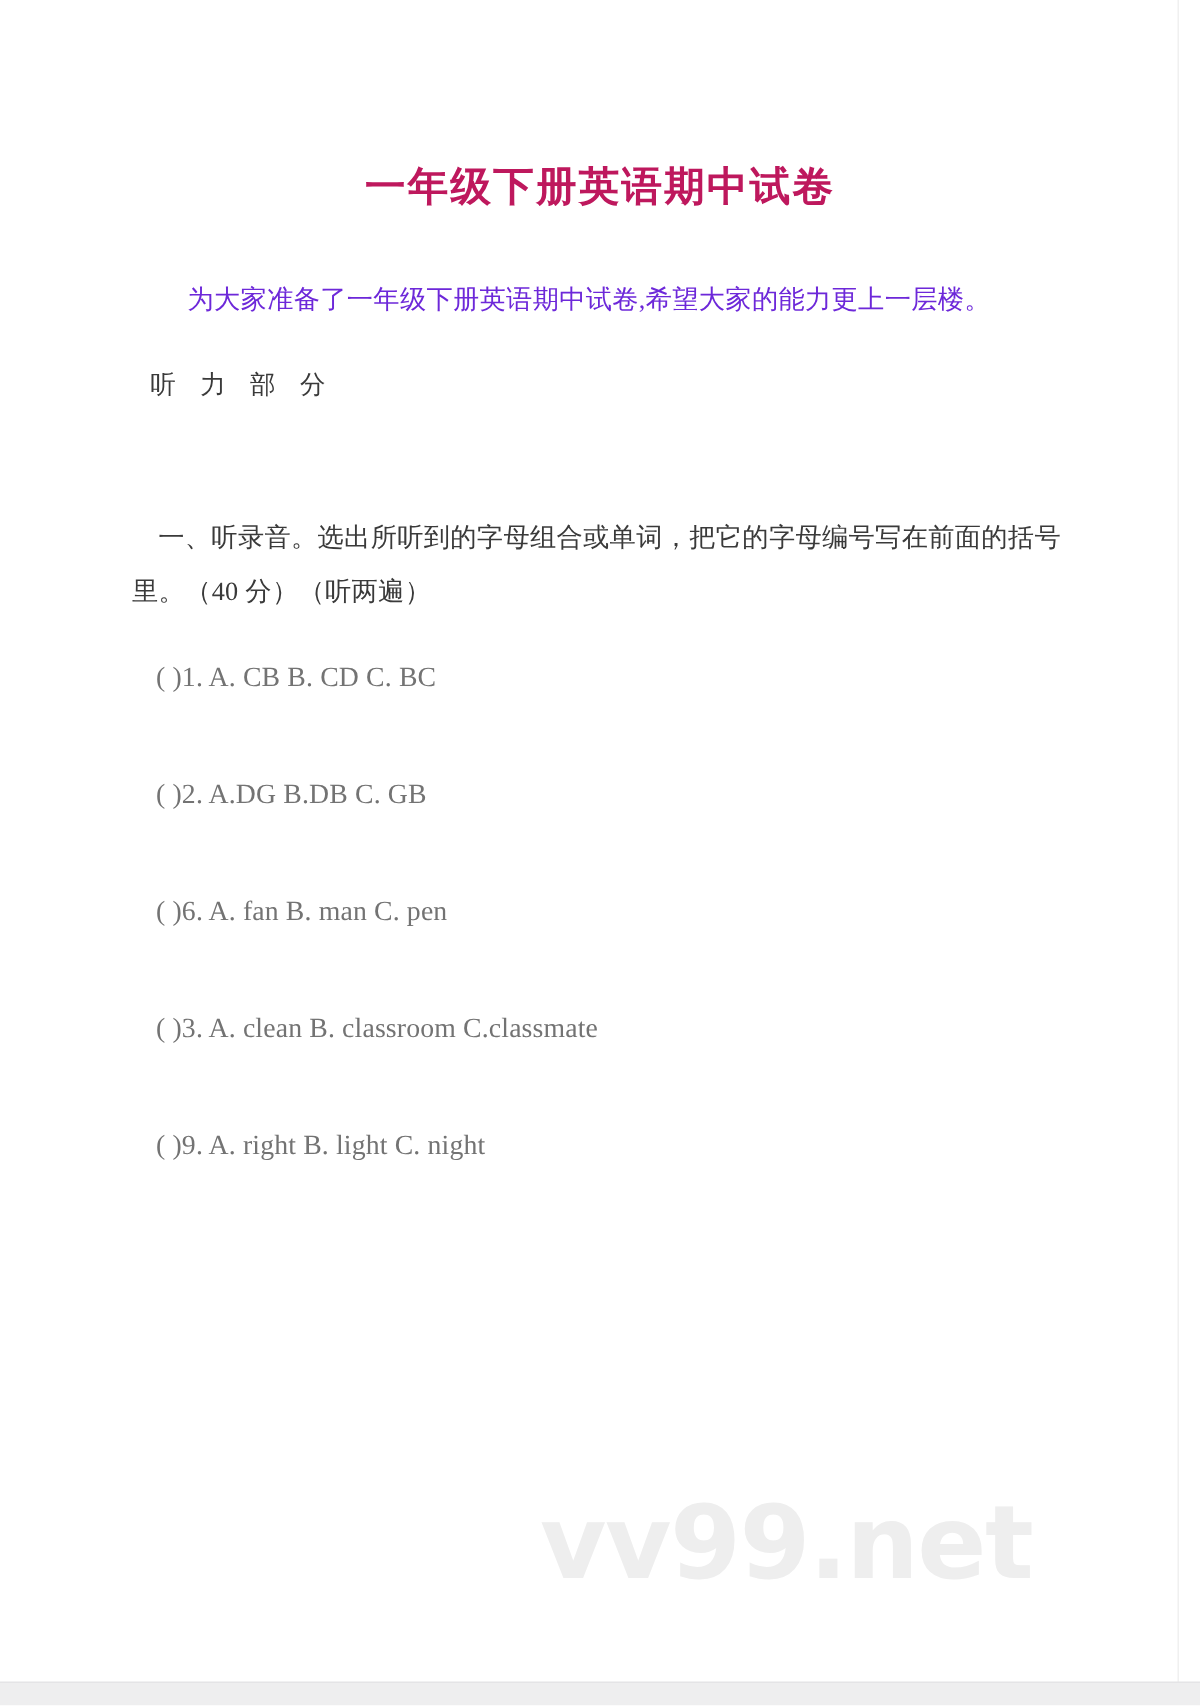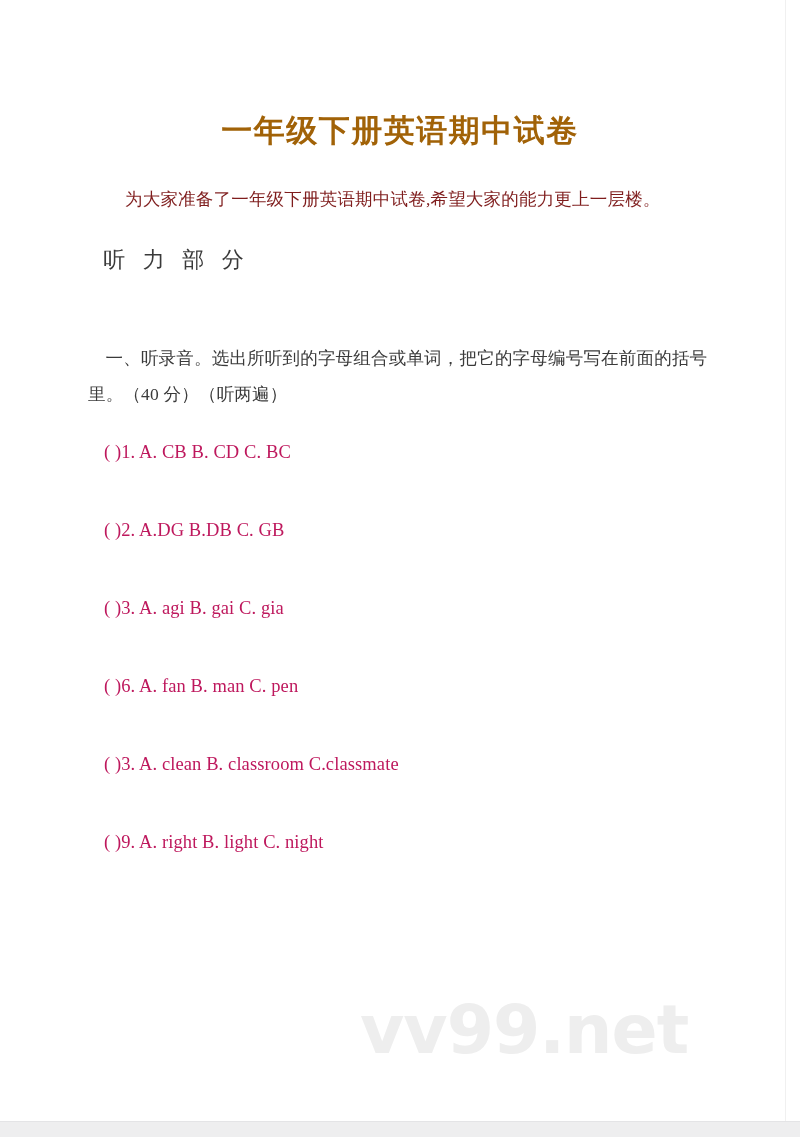--- a/index.html
+++ b/index.html
@@ -78,43 +78,43 @@
   }
 
   .doc-title {
     position: absolute;
     left: 0;
     top: 90px;
     width: 800px;
     text-align: center;
     font-family: "DejaVu Sans", "Liberation Sans", sans-serif;
     font-weight: 700;
-    font-size: 31px;
+    font-size: 27px;
     letter-spacing: 1.5px;
-    color: #a16207;
+    color: #be185d;
     line-height: 1.25;
   }
 
   .intro {
     position: absolute;
     left: 90px;
     top: 166px;
     width: 630px;
     font-size: 17.5px;
-    color: #7f1d1d;
+    color: #6d28d9;
     text-indent: 2em;
     line-height: 1.75;
     letter-spacing: 0.2px;
   }
 
   .section-heading {
     position: absolute;
     left: 90px;
     top: 245px;
-    font-size: 22px;
+    font-size: 17px;
     color: #3a3a3a;
     letter-spacing: 6px;
     text-indent: 0.6em;
   }
 
   .instruction {
     position: absolute;
     left: 88px;
     top: 322px;
     width: 625px;
@@ -129,21 +129,21 @@
     position: absolute;
     left: 104px;
     top: 440px;
     width: 640px;
     margin: 0;
     padding: 0;
     list-style: none;
   }
   .question-item {
     font-size: 18.5px;
-    color: #be185d;
+    color: #737373;
     line-height: 1.3;
     height: 78px;
     white-space: nowrap;
     letter-spacing: 0.1px;
   }
 </style>
 </head>
 <body>
 
 <div class="page">
@@ -158,21 +158,20 @@
 
     <p class="intro">为大家准备了一年级下册英语期中试卷,希望大家的能力更上一层楼。</p>
 
     <div class="section-heading">听 力 部 分</div>
 
     <p class="instruction">一、听录音。选出所听到的字母组合或单词，把它的字母编号写在前面的括号里。（40 分）（听两遍）</p>
 
     <ol class="question-list">
       <li class="question-item">( )1. A. CB B. CD C. BC</li>
       <li class="question-item">( )2. A.DG B.DB C. GB</li>
-      <li class="question-item">( )3. A. agi B. gai C. gia</li>
       <li class="question-item">( )6. A. fan B. man C. pen</li>
       <li class="question-item">( )3. A. clean B. classroom C.classmate</li>
       <li class="question-item">( )9. A. right B. light C. night</li>
     </ol>
 
   </div>
 
   <div class="watermark">vv99.net</div>
 
 </div>

